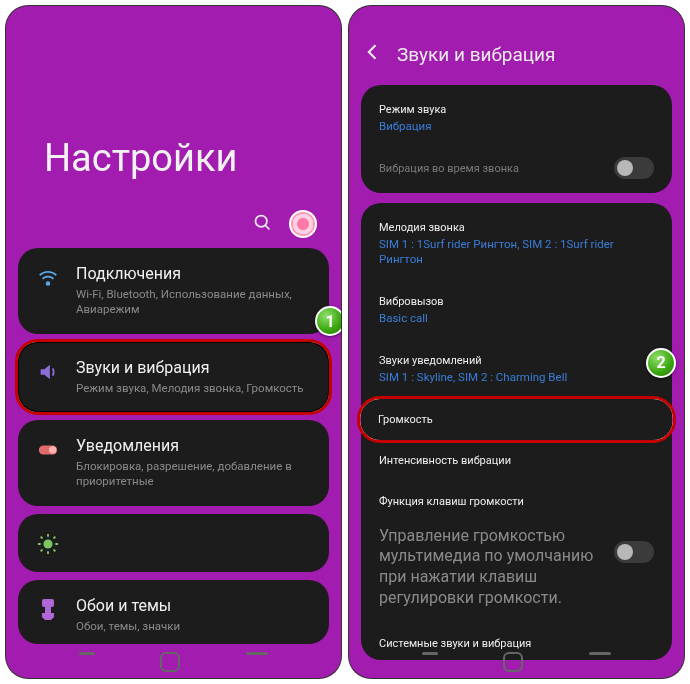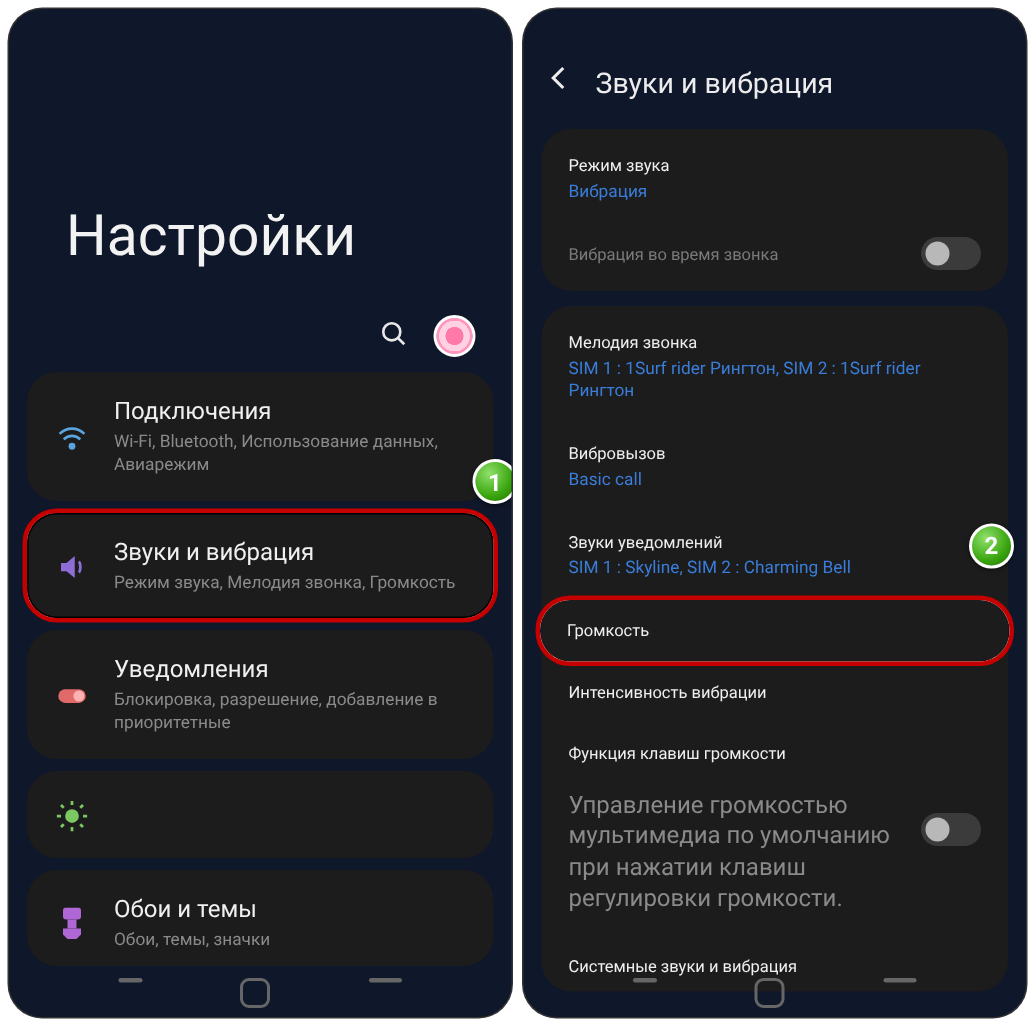--- a/index.html
+++ b/index.html
@@ -7,21 +7,21 @@
     background: #fff;
     font-family: -apple-system, "Segoe UI", Roboto, Arial, sans-serif;
     width: 690px;
     height: 684px;
     display: flex;
     gap: 8px;
     padding: 6px;
   }
   .phone {
     flex: 1;
-    background: #0f172a;
+    background: #a21caf;
     border-radius: 22px;
     overflow: hidden;
     position: relative;
     display: flex;
     flex-direction: column;
     box-shadow: 0 0 0 1px #333;
   }
   .big-title {
     color: #f2f2f2;
     font-size: 38px;
@@ -41,21 +41,21 @@
     background: radial-gradient(circle at 50% 50%, #ff7aa8 35%, #ffd1e2 36% 60%, #ff94bd 61%);
     border: 2px solid #fff;
   }
   .list { padding: 0 12px 12px 12px; display: flex; flex-direction: column; gap: 8px; }
   .card {
     background: #1c1c1c;
     border-radius: 20px;
     padding: 16px 18px;
     display: flex;
     gap: 16px;
-    align-items: center;
+    align-items: flex-start;
     position: relative;
   }
   .card .ico { width: 24px; height: 24px; flex: 0 0 24px; margin-top: 2px; display:flex; align-items:center; justify-content:center; }
   .card .txt { flex: 1; min-width: 0; }
   .card .title { color: #f0f0f0; font-size: 16px; line-height: 1.3; }
   .card .sub { color: #8a8a8a; font-size: 11.5px; line-height: 1.35; margin-top: 2px; }
   .hl-red {
     outline: 3px solid #c40000;
     box-shadow: 0 0 0 5px #fff inset, 0 0 0 2px #fff;
   }

